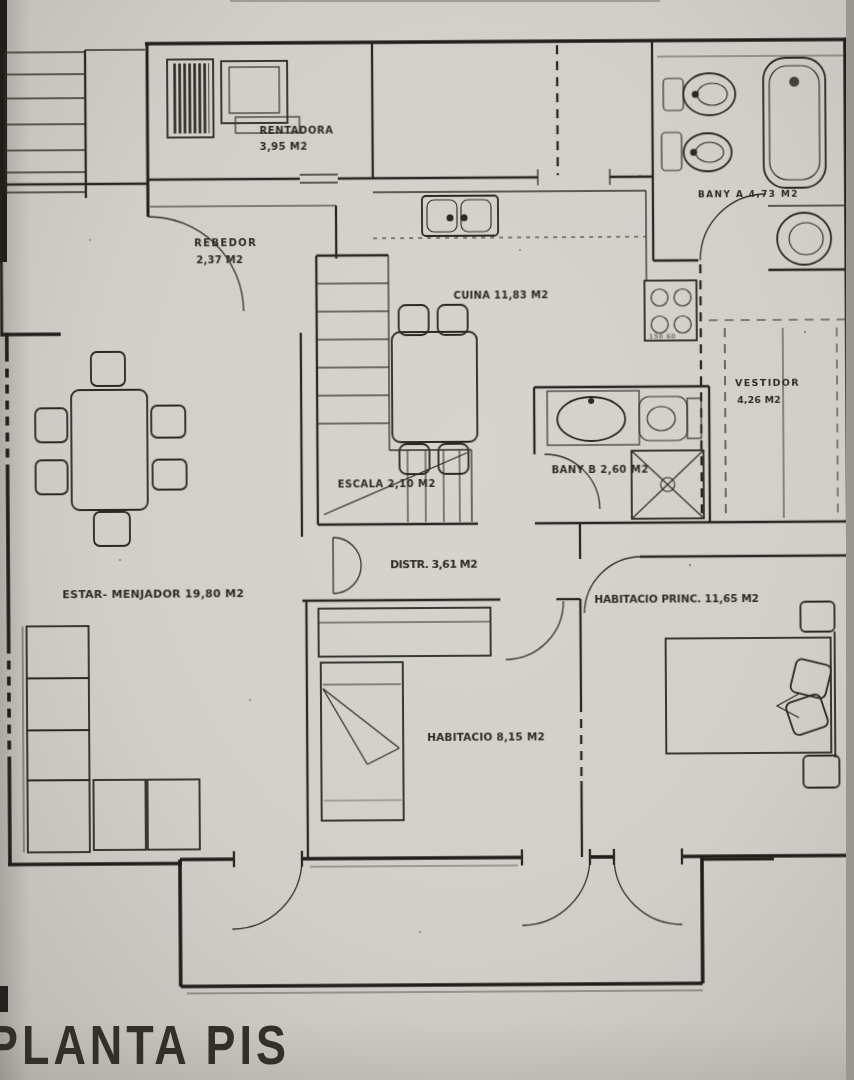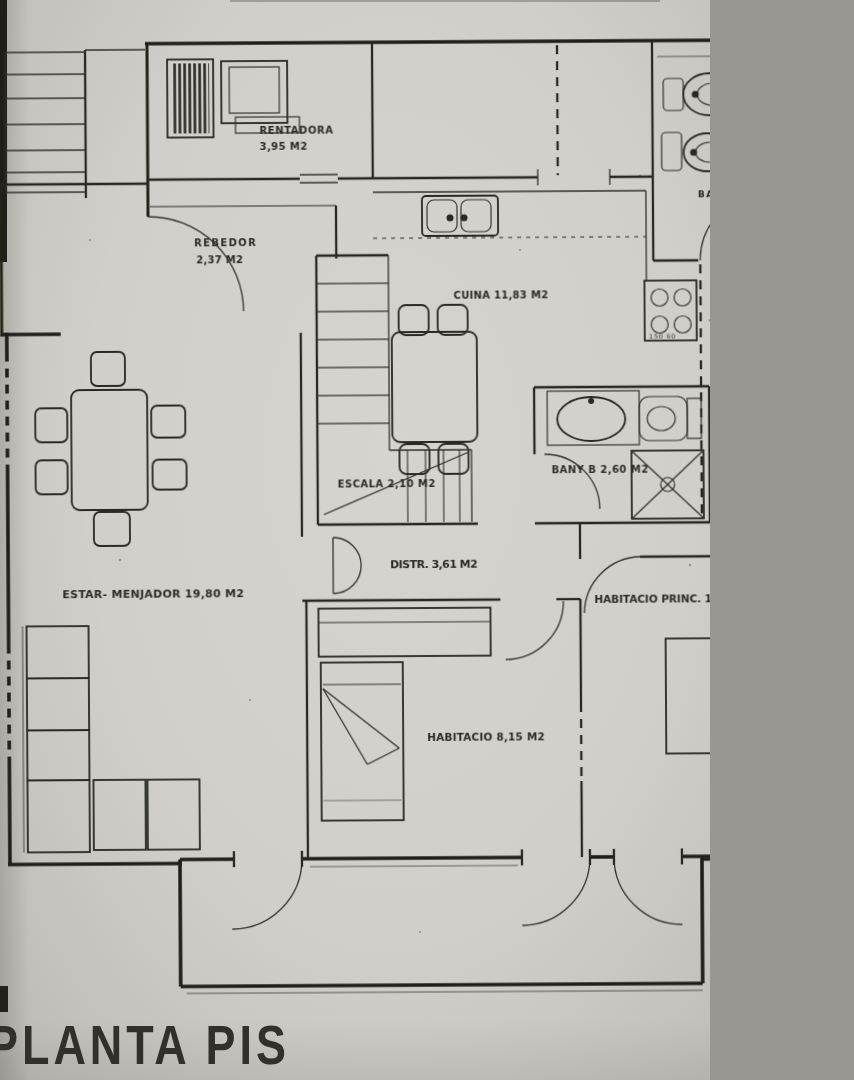--- a/index.html
+++ b/index.html
@@ -1,17 +1,17 @@
 <!DOCTYPE html>
 <html><head>
 <meta charset="utf-8">
 <style>
   html,body { margin:0; padding:0; background:#9a9792; }
   #scan {
-    position:relative; width:710px; height:1080px; overflow:hidden;
+    position:relative; width:846px; height:1080px; overflow:hidden;
     background:
       radial-gradient(ellipse at 55% 42%, rgba(255,255,255,0.10) 0%, rgba(0,0,0,0) 55%, rgba(35,30,24,0.12) 100%),
       linear-gradient(90deg, rgba(30,27,22,0.16) 0px, rgba(30,27,22,0.0) 30px),
       linear-gradient(0deg, rgba(30,27,22,0.07) 0px, rgba(30,27,22,0.0) 60px),
       #d2cfca;
     font-family:"DejaVu Sans", sans-serif;
   }
   svg { position:absolute; inset:0; display:block; }
   
   .wx { stroke:#211f1b; stroke-width:3.6; fill:none; stroke-linecap:butt; }

